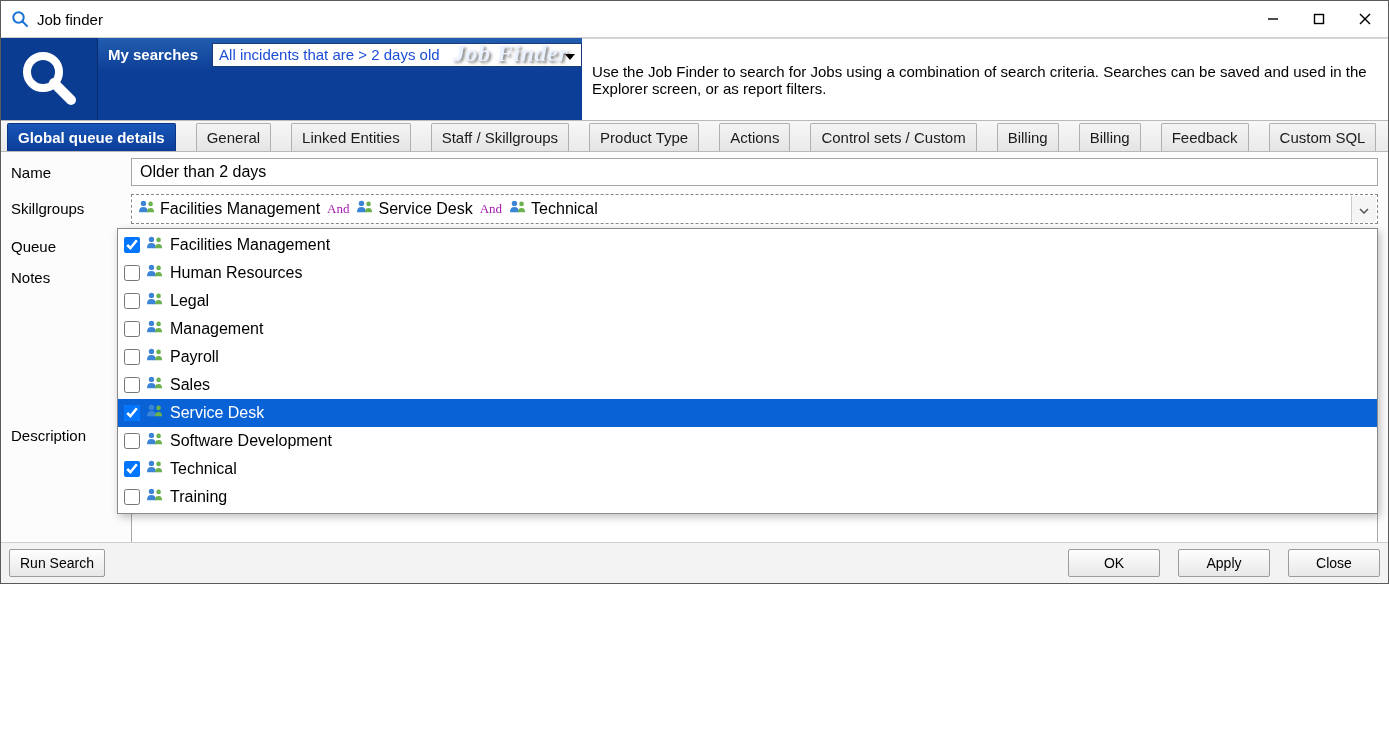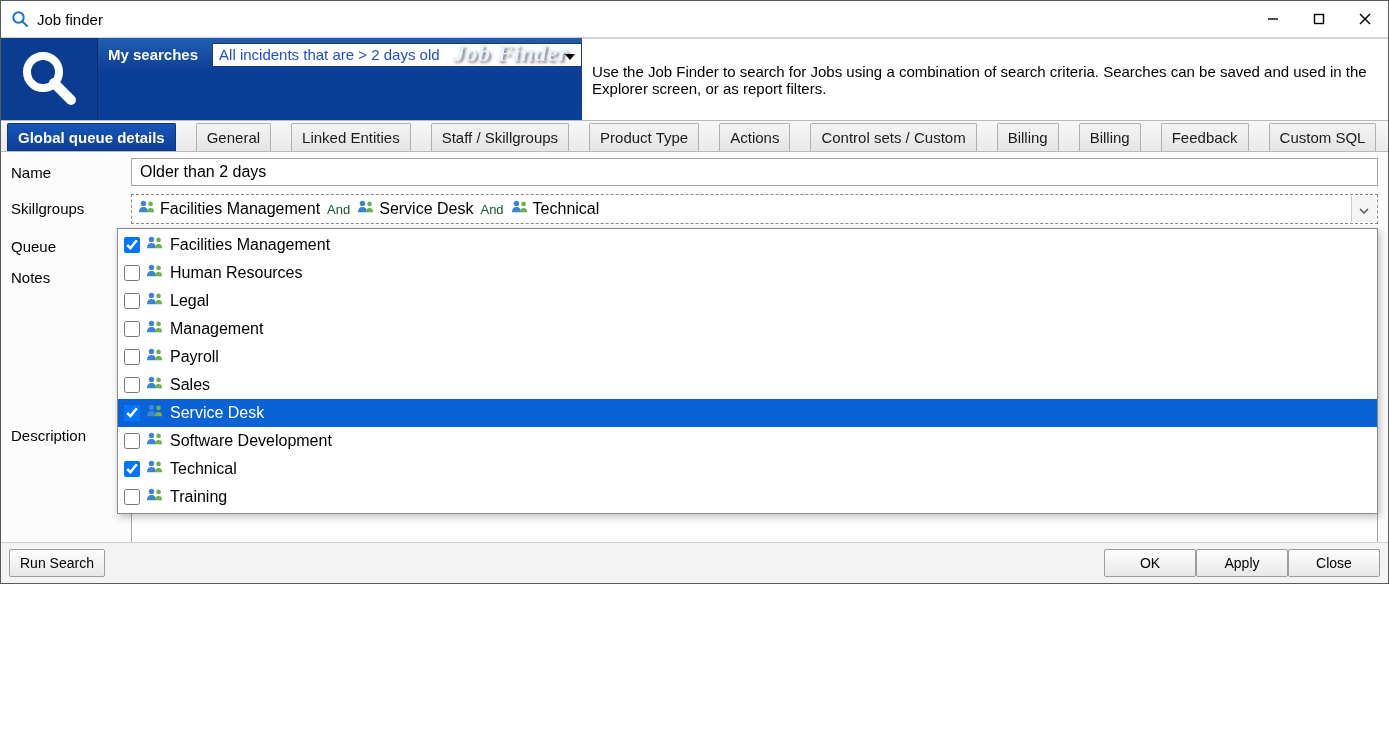--- a/index.html
+++ b/index.html
@@ -192,23 +192,24 @@
     border: 1px dashed #888;
     gap: 4px;
     font-size: 16px;
   }
   .sg-chip {
     display: inline-flex;
     align-items: center;
     gap: 4px;
   }
   .sg-and {
-    color: #14532d;
+    color: #a21caf;
     font-size: 13px;
     margin: 0 3px;
+    font-family: Liberation Serif, serif;
   }
   .dd-caret {
     position: absolute;
     right: 2px;
     top: 2px;
     width: 24px;
     height: 26px;
     display: flex;
     align-items: center;
     justify-content: center;
@@ -260,21 +261,21 @@
     box-sizing: border-box;
   }
 
   
   .footer {
     height: 40px;
     border-top: 1px solid #cfcfcf;
     display: flex;
     align-items: center;
     padding: 0 8px;
-    gap: 0;
+    gap: 18px;
     background: #f3f3f3;
   }
   .footer .spacer { flex: 1; }
   .btn {
     min-width: 92px;
     height: 28px;
     border: 1px solid #9c9c9c;
     background: linear-gradient(#fefefe,#e8e8e8);
     font-size: 14px;
     padding: 0 10px;

